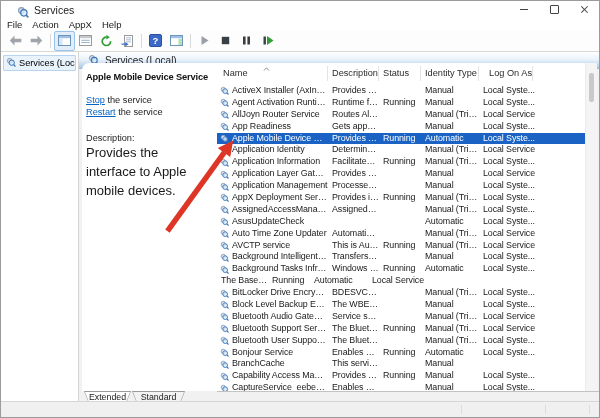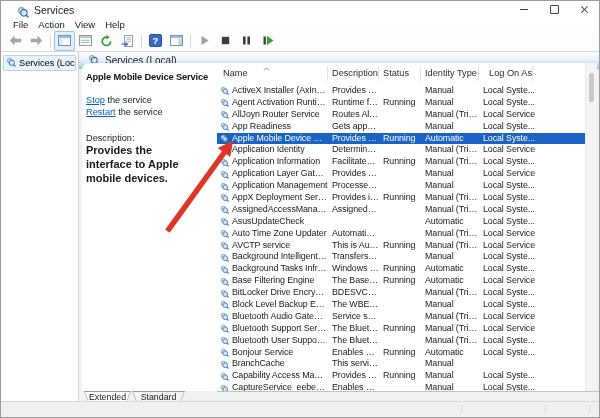--- a/index.html
+++ b/index.html
@@ -12,21 +12,21 @@
   .title-text{font-size:10.5px;color:#191919;}
   .win-controls{margin-left:auto;display:flex;height:100%;}
   .win-btn{width:30px;display:flex;align-items:center;justify-content:center;}
   .glyph-min{width:8px;height:1px;background:#444;}
   .glyph-max{width:7px;height:7px;border:1px solid #444;border-radius:1px;}
   .glyph-close{position:relative;width:9px;height:9px;}
   .glyph-close::before,.glyph-close::after{content:'';position:absolute;left:4px;top:0;width:1.2px;height:9px;background:#444;}
   .glyph-close::before{transform:rotate(45deg);}
   .glyph-close::after{transform:rotate(-45deg);}
   
-  .menubar{height:12px;display:flex;align-items:center;font-size:9.5px;color:#1a1a1a;padding-left:7px;}
+  .menubar{height:12px;display:flex;align-items:center;font-size:9.5px;color:#1a1a1a;padding-left:1px;}
   .menu-item{padding:0 5px;}
   
   .toolbar{height:21px;display:flex;align-items:center;padding-left:4px;border-bottom:1px solid #d9d9d9;background:#fdfdfd;}
   .tbtn{width:19px;height:18px;display:flex;align-items:center;justify-content:center;border:1px solid transparent;border-radius:2px;flex:0 0 auto;}
   .tbtn.pressed{background:#e3eefb;border-color:#98c3ea;}
   .tsep{width:1px;height:14px;background:#d9d9d9;margin:0 3px;flex:0 0 auto;}
   
   .main{position:absolute;top:51px;left:0;right:0;bottom:16px;display:flex;}
   .tree-panel{width:78px;background:#fff;border-right:1px solid #d4d4d4;padding-top:2px;box-sizing:border-box;flex:0 0 auto;}
   .tree-item{margin:1px 2px;display:flex;align-items:center;gap:3px;font-size:9.2px;padding:1px 2px;
@@ -35,21 +35,21 @@
   .pane-band{position:absolute;top:0;left:0;right:0;height:17px;
     background:linear-gradient(180deg,#feffff 0%,#e9f2fb 45%,#b8cfe9 85%,#9fbcdd 100%);
     display:flex;align-items:center;padding-left:9px;gap:6px;font-size:10px;color:#1c1c1c;}
   .white-panel{position:absolute;left:3px;right:2px;top:11px;bottom:10px;background:#fff;border-radius:7px 7px 0 0;}
   
   .info-pane{position:absolute;left:0;top:0;width:135px;bottom:0;padding:9px 4px 0 4px;box-sizing:border-box;}
   .info-title{font-weight:bold;font-size:9.3px;letter-spacing:-0.15px;white-space:nowrap;overflow:hidden;color:#111;}
   .info-links{margin-top:13px;font-size:9.2px;line-height:11.5px;color:#1a1a1a;}
   .link{color:var(--link,#0563c1);text-decoration:underline;}
   .info-desc-label{margin-top:15px;font-size:9.2px;color:#1a1a1a;}
-  .info-desc{font-size:11px;line-height:14px;width:114px;color:#1a1a1a;font-weight:bold;}
+  .info-desc{font-size:13px;line-height:19px;width:114px;color:#1a1a1a;}
   
   .list-pane{position:absolute;left:135px;top:0;right:12px;bottom:0;overflow:hidden;}
   .list-header{display:flex;height:15px;margin-top:3px;font-size:9.2px;color:#2b2b2b;position:relative;}
   .hcell{box-sizing:border-box;border-right:1px solid #e3e3e3;padding:2px 0 0 4px;white-space:nowrap;overflow:hidden;flex:0 0 auto;}
   .h-0{width:111px;padding-left:6px;position:relative;}
   .h-1{width:51px;} .h-2{width:42px;} .h-3{width:58px;} .h-4{width:54px;text-align:right;}
   .h-fill{flex:1;border-right:none;}
   .sort-caret{position:absolute;left:46px;top:0px;line-height:4px;}
   .rows{position:absolute;top:22px;left:0;right:0;bottom:0;overflow:hidden;}
   .lrow{display:flex;height:11.9px;align-items:center;font-size:8.9px;letter-spacing:-0.1px;color:#1a1a1a;}
@@ -98,21 +98,21 @@
         </div>
       <div class="win-btn">
           <span class="glyph-close"></span>
         </div>
     </div>
   </div>
 
   <div class="menubar" id="menubar">
       <span class="menu-item">File</span>
       <span class="menu-item">Action</span>
-      <span class="menu-item">View</span>
+      <span class="menu-item">AppX</span>
       <span class="menu-item">Help</span>
     </div>
 
   <div class="toolbar" id="toolbar">
       <div class="tbtn">
         <span style="display:flex">
           <svg width="13" height="11" viewBox="0 0 13 11">
             <path d="M5.5 0.5 L0.8 5.5 L5.5 10.5 L5.5 7.3 L12.3 7.3 L12.3 3.7 L5.5 3.7 Z" fill="#a0a5ab"></path>
           </svg>
         </span>
@@ -528,31 +528,20 @@
                     </svg>
                   </span>
                   <span>Background Tasks Infrastruc...</span>
                 </div>
                 <div class="cell cell-desc">Windows in...</div>
                 <div class="cell cell-status">Running</div>
                 <div class="cell cell-start">Automatic</div>
                 <div class="cell cell-logon">Local Syste...</div>
               </div>
               <div class="lrow">
-                <div class="cell cell-name">
-                  <span class="svc-ic">
-                    <svg width="9" height="9" viewBox="0 0 11 11">
-                      <circle cx="4" cy="4.1" r="2.6" fill="#c9d6e4" stroke="#8aa0b8"></circle>
-                      <circle cx="4" cy="4.1" r="0.9" fill="#fff"></circle>
-                      <circle cx="6.3" cy="6.3" r="2.9" fill="rgba(213,234,252,0.78)" stroke="#3f74b3" stroke-width="1.1"></circle>
-                      <line x1="8.4" y1="8.4" x2="10.4" y2="10.4" stroke="#3f74b3" stroke-width="1.4"></line>
-                    </svg>
-                  </span>
-                  <span>Base Filtering Engine</span>
-                </div>
                 <div class="cell cell-desc">The Base Fil...</div>
                 <div class="cell cell-status">Running</div>
                 <div class="cell cell-start">Automatic</div>
                 <div class="cell cell-logon">Local Service</div>
               </div>
               <div class="lrow">
                 <div class="cell cell-name">
                   <span class="svc-ic">
                     <svg width="9" height="9" viewBox="0 0 11 11">
                       <circle cx="4" cy="4.1" r="2.6" fill="#c9d6e4" stroke="#8aa0b8"></circle>

